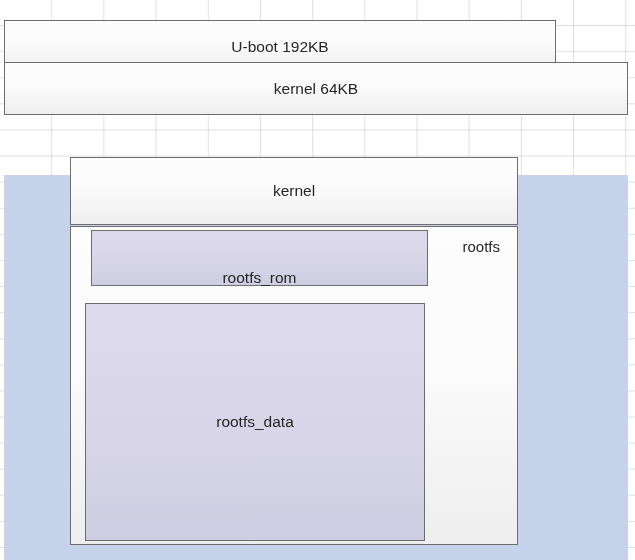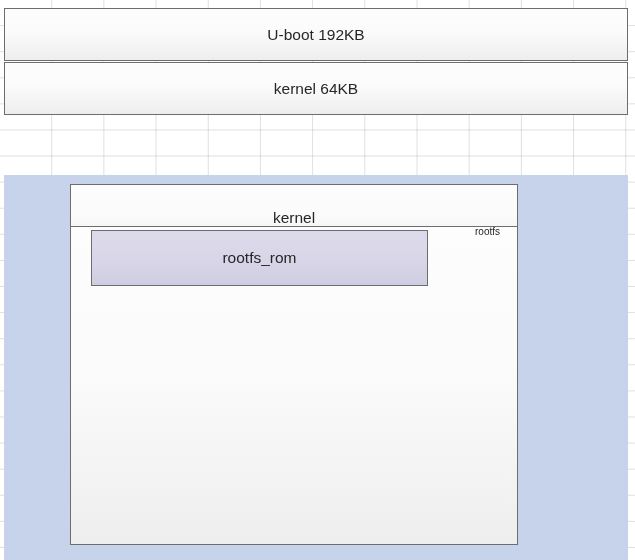--- a/index.html
+++ b/index.html
@@ -59,53 +59,56 @@
     background-color: #c6d3ea;
     border: none;
   }
 
   
   .box--label-right {
     justify-content: flex-end;
     align-items: flex-start;
   }
   .label-right-text {
-    padding: 0 17px 0 0;
-    font-size: 10px;
+    padding: 12px 17px 0 0;
+    font-size: 15px;
     color: #262626;
     margin-left: 41px;
   }
 
   
   .box-text {
     pointer-events: none;
   }
 </style>
 </head>
 <body>
 
 <div id="canvas">
 
   <div class="panel-blue" style="left:4px; top:175px; width:624px; height:385px;"></div>
 
-  <div class="box box--light" style="left:4px; top:8px; width:624px; height:53px;">
+  <div class="box box--light" style="left:4px; top:20px; width:552px; height:53px;">
     <span class="box-text">U-boot 192KB</span>
   </div>
 
   <div class="box box--light" style="left:4px; top:62px; width:624px; height:53px;">
     <span class="box-text">kernel 64KB</span>
   </div>
 
 
-  <div class="box box--light" style="left:70px; top:184px; width:448px; height:68px;">
+  <div class="box box--light" style="left:70px; top:157px; width:448px; height:68px;">
     <span class="box-text">kernel</span>
   </div>
 
   <div class="box box--light box--label-right" style="left:70px; top:226px; width:448px; height:319px;">
     <span class="label-right-text">rootfs</span>
   </div>
 
-  <div class="box box--violet" style="left:91px; top:230px; width:337px; height:56px;">
+  <div class="box box--violet" style="left:91px; top:230px; width:337px; height:56px;align-items:flex-end;">
     <span class="box-text">rootfs_rom</span>
   </div>
 
+  <div class="box box--violet" style="left:85px; top:303px; width:340px; height:238px;">
+    <span class="box-text">rootfs_data</span>
+  </div>
 
 </div>
 
 </body></html>

